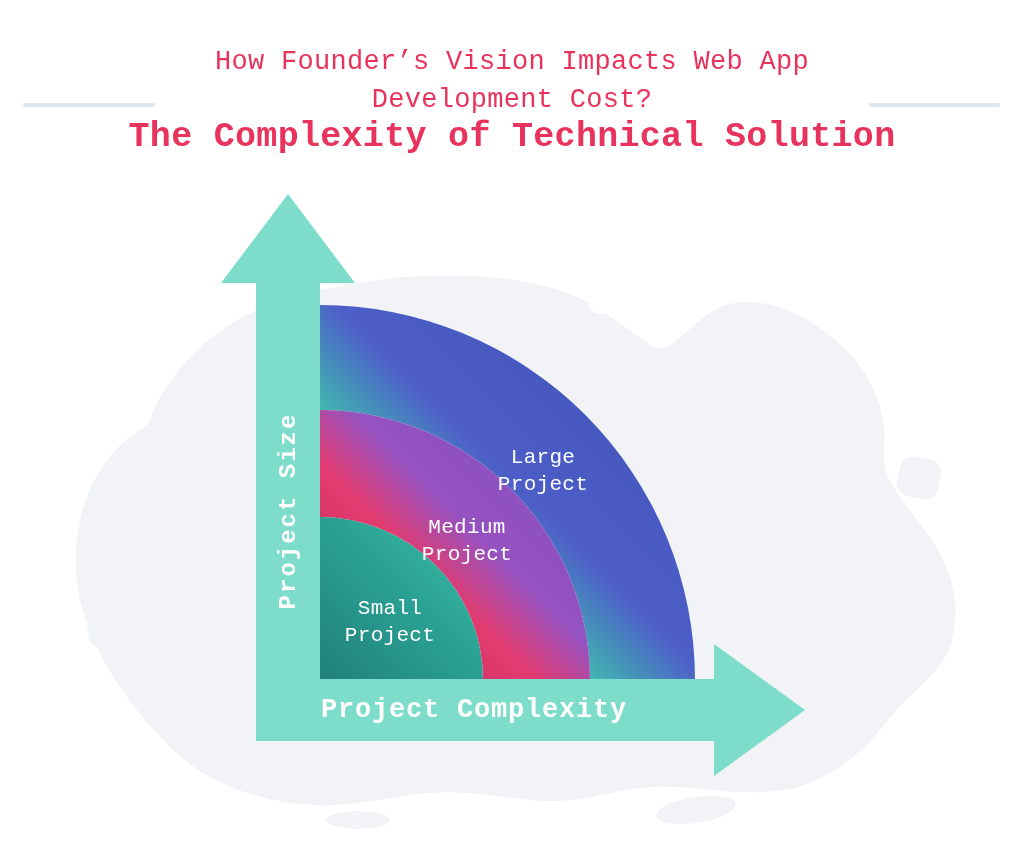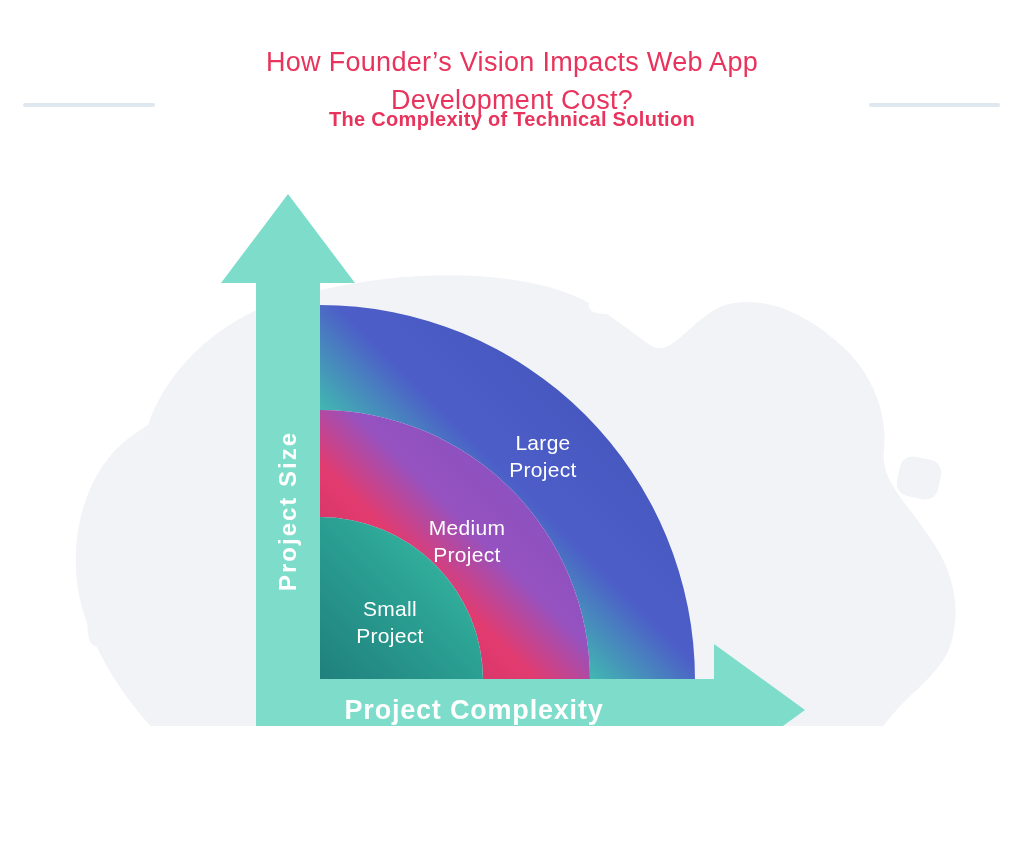--- a/index.html
+++ b/index.html
@@ -1,38 +1,38 @@
 <!DOCTYPE html>
 <html><head>
 <meta charset="utf-8">
 <style>
   html,body{margin:0;padding:0;background:#fff;}
   #canvas{
-    position:relative;width:1024px;height:726px;overflow:hidden;background:#ffffff;
-    font-family:Liberation Sans, sans-serif;
+    position:relative;width:1024px;height:859px;overflow:hidden;background:#ffffff;
+    font-family:Liberation Mono, monospace;
   }
   .title-line{
     position:absolute;left:0;right:0;text-align:center;
     font-size:27px;line-height:38px;font-weight:400;letter-spacing:0.3px;
   }
   #title1{top:43px;}
   #title2{top:81px;text-align:center;}
-  #title3{top:100px;font-size:20px;font-weight:700;}
+  #title3{top:118px;font-size:35px;font-weight:700;}
   .divider{position:absolute;top:103px;height:4px;border-radius:2px;}
   #divider-left{left:23px;width:132px;}
   #divider-right{left:869px;width:131px;}
   #figure-svg{position:absolute;left:0;top:0;}
   .band-label{
     position:absolute;transform:translate(-50%,-50%);
     width:120px;text-align:center;
     font-size:21px;line-height:27px;font-weight:500;letter-spacing:0.3px;
   }
   #label-small{left:390px;top:622px;}
   #label-medium{left:467px;top:541px;}
-  #label-large{left:543px;top:456px;}
+  #label-large{left:543px;top:471px;}
   .axis-label{
     position:absolute;white-space:nowrap;font-weight:700;
   }
   #y-axis-label{
     left:288px;top:511px;transform:translate(-50%,-50%) rotate(-90deg);
     font-size:24px;letter-spacing:2px;
   }
   #x-axis-label{
     left:474px;top:710px;transform:translate(-50%,-50%);
     font-size:27px;letter-spacing:0.8px;

